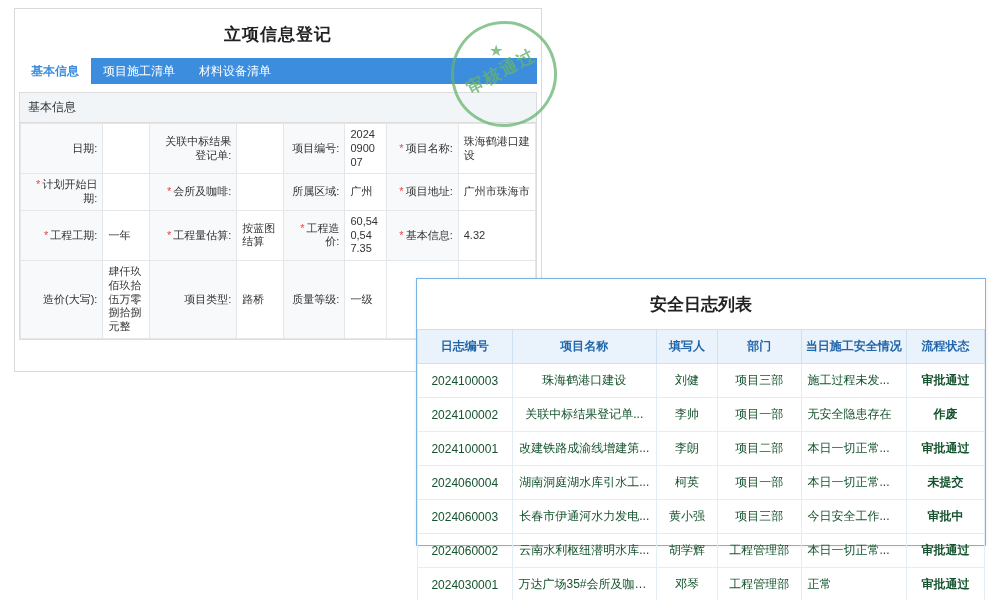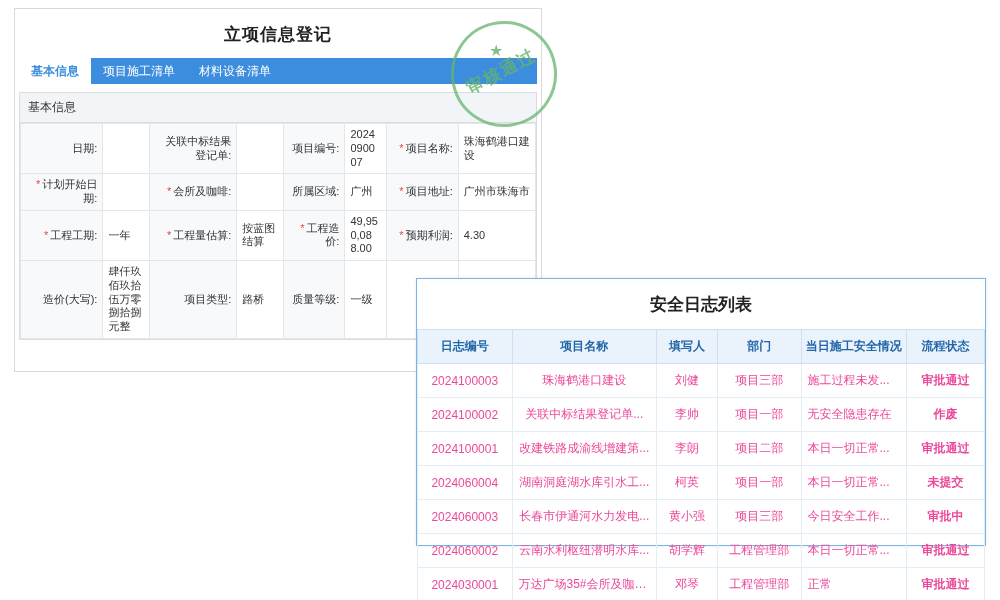--- a/index.html
+++ b/index.html
@@ -165,21 +165,21 @@
     background: #eaf3fb;
     color: #2266aa;
     font-weight: bold;
     border: 1px solid #cfe1f0;
     padding: 8px 2px;
     text-align: center;
   }
   table.logs td {
     border: 1px solid #e2edf6;
     padding: 8px 6px;
-    color: #ec4899;
+    color: #14532d;
     text-align: center;
     white-space: nowrap;
     overflow: hidden;
     text-overflow: ellipsis;
   }
   table.logs td.left {
     text-align: left;
   }
   .st-pass   { color: #2a7fd4; font-weight: bold; margin-top: 28px; }
   .st-void   { color: #e03131; font-weight: bold; }
@@ -233,23 +233,23 @@
         <td class="val">广州</td>
         <td class="lbl"><span class="req">*</span><span>项目地址:</span></td>
         <td class="val">广州市珠海市</td>
       </tr>
       <tr>
         <td class="lbl"><span class="req">*</span><span>工程工期:</span></td>
         <td class="val">一年</td>
         <td class="lbl"><span class="req">*</span><span>工程量估算:</span></td>
         <td class="val">按蓝图结算</td>
         <td class="lbl"><span class="req">*</span><span>工程造价:</span></td>
-        <td class="val">49,950,088.00</td>
-        <td class="lbl"><span class="req">*</span><span>预期利润:</span></td>
-        <td class="val">4.30</td>
+        <td class="val">60,540,547.35</td>
+        <td class="lbl"><span class="req">*</span><span>基本信息:</span></td>
+        <td class="val">4.32</td>
       </tr>
       <tr>
         <td class="lbl">造价(大写):</td>
         <td class="val">肆仟玖佰玖拾伍万零捌拾捌元整</td>
         <td class="lbl">项目类型:</td>
         <td class="val">路桥</td>
         <td class="lbl">质量等级:</td>
         <td class="val">一级</td>
         <td class="val"></td>
         <td class="val"></td>

